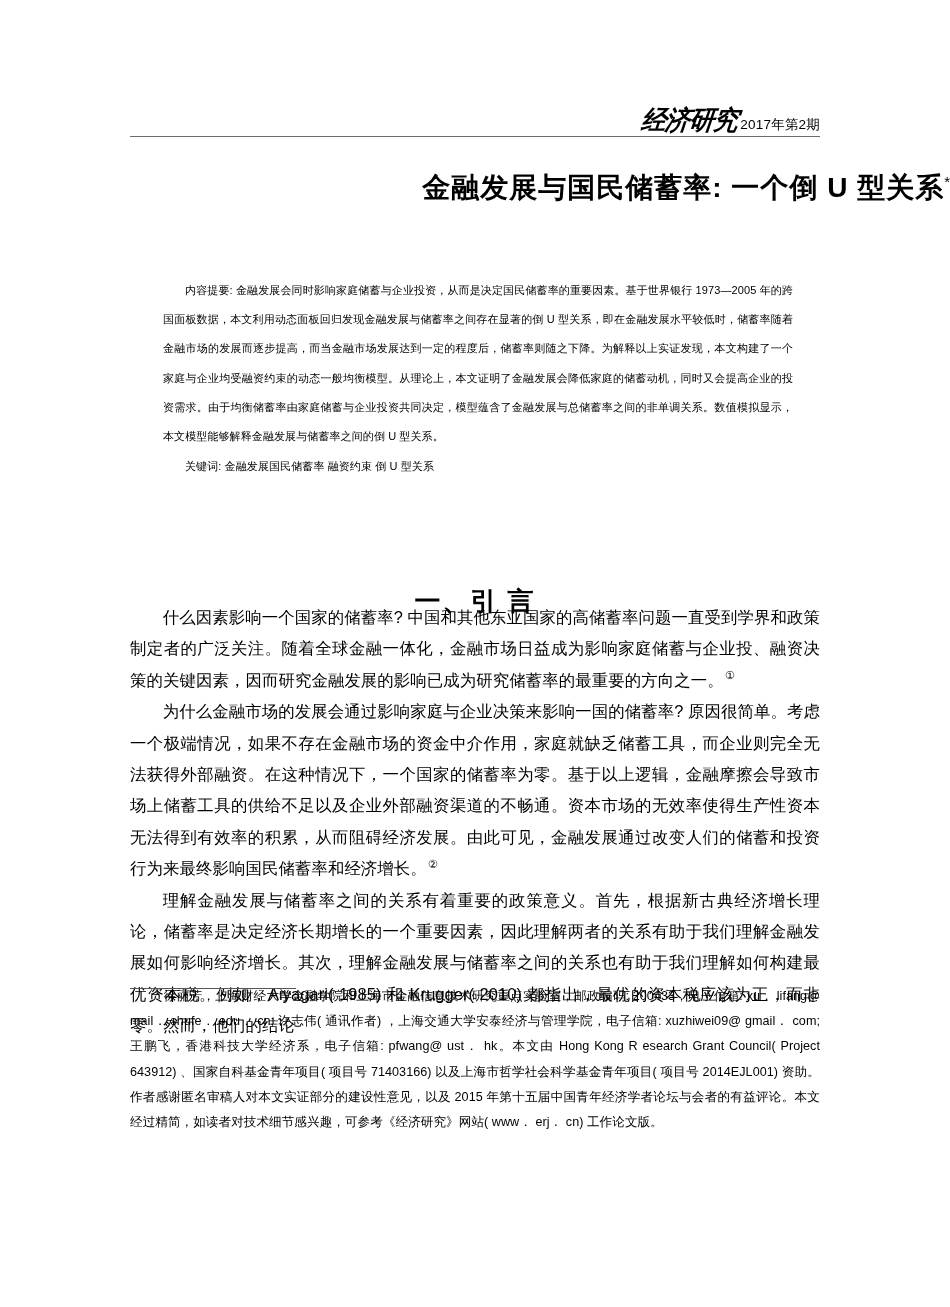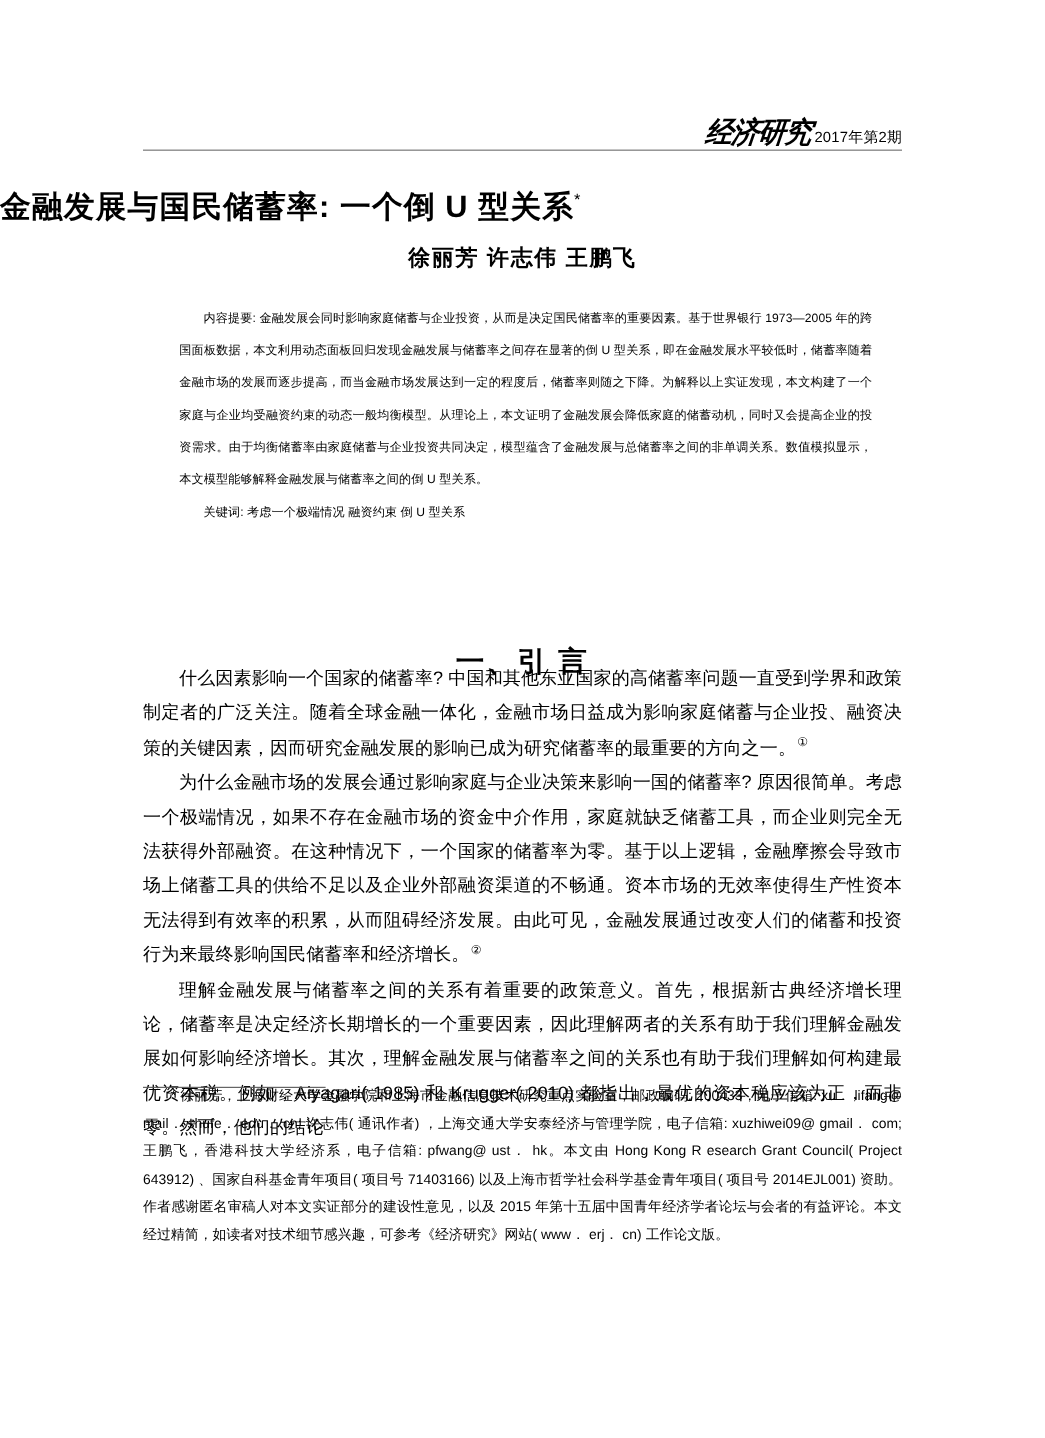--- a/index.html
+++ b/index.html
@@ -58,21 +58,21 @@
     padding-bottom: 2px;
     letter-spacing: 0.2px;
   }
 
   
   .title {
     position: absolute;
     left: 0;
     top: 152px;
     width: 950px;
-    text-align: left;
+    text-align: right;
     font-size: 28px;
     font-weight: 700;
     letter-spacing: 1px;
     line-height: 1.2;
     white-space: nowrap;
   }
   .title .star {
     font-size: 15px;
     vertical-align: super;
     font-weight: 400;
@@ -172,25 +172,24 @@
 
 <div class="page">
 
   <div class="runhead">
     <span class="journal-logo">经济研究</span>
     <span class="issue-line">2017年第2期</span>
   </div>
 
   <h1 class="title"><span>金融发展与国民储蓄率: 一个倒 U 型关系</span><span class="star">*</span></h1>
 
-  <div class="authors">徐丽芳 许志伟 王鹏飞</div>
 
   <div class="abstract">
     <div class="abstract-body">内容提要: 金融发展会同时影响家庭储蓄与企业投资，从而是决定国民储蓄率的重要因素。基于世界银行 1973—2005 年的跨国面板数据，本文利用动态面板回归发现金融发展与储蓄率之间存在显著的倒 U 型关系，即在金融发展水平较低时，储蓄率随着金融市场的发展而逐步提高，而当金融市场发展达到一定的程度后，储蓄率则随之下降。为解释以上实证发现，本文构建了一个家庭与企业均受融资约束的动态一般均衡模型。从理论上，本文证明了金融发展会降低家庭的储蓄动机，同时又会提高企业的投资需求。由于均衡储蓄率由家庭储蓄与企业投资共同决定，模型蕴含了金融发展与总储蓄率之间的非单调关系。数值模拟显示，本文模型能够解释金融发展与储蓄率之间的倒 U 型关系。</div>
-    <div class="keywords">关键词: 考虑一个极端情况 融资约束 倒 U 型关系</div>
+    <div class="keywords">关键词: 金融发展国民储蓄率 融资约束 倒 U 型关系</div>
   </div>
 
   <h2 class="section-head">一、引 言</h2>
 
   <div class="body">
     <p><span>什么因素影响一个国家的储蓄率? 中国和其他东亚国家的高储蓄率问题一直受到学界和政策制定者的广泛关注。随着全球金融一体化，金融市场日益成为影响家庭储蓄与企业投、融资决策的关键因素，因而研究金融发展的影响已成为研究储蓄率的最重要的方向之一。</span><sup class="fnref">①</sup></p>
     <p><span>为什么金融市场的发展会通过影响家庭与企业决策来影响一国的储蓄率? 原因很简单。考虑一个极端情况，如果不存在金融市场的资金中介作用，家庭就缺乏储蓄工具，而企业则完全无法获得外部融资。在这种情况下，一个国家的储蓄率为零。基于以上逻辑，金融摩擦会导致市场上储蓄工具的供给不足以及企业外部融资渠道的不畅通。资本市场的无效率使得生产性资本无法得到有效率的积累，从而阻碍经济发展。由此可见，金融发展通过改变人们的储蓄和投资行为来最终影响国民储蓄率和经济增长。</span><sup class="fnref">②</sup></p>
     <p><span>理解金融发展与储蓄率之间的关系有着重要的政策意义。首先，根据新古典经济增长理论，储蓄率是决定经济长期增长的一个重要因素，因此理解两者的关系有助于我们理解金融发展如何影响经济增长。其次，理解金融发展与储蓄率之间的关系也有助于我们理解如何构建最优资本税。例如，Aiyagari( 1985) 和 Krugger( 2010) 都指出，最优的资本税应该为正，而非零。然而，他们的结论</span></p>
   </div>
 

